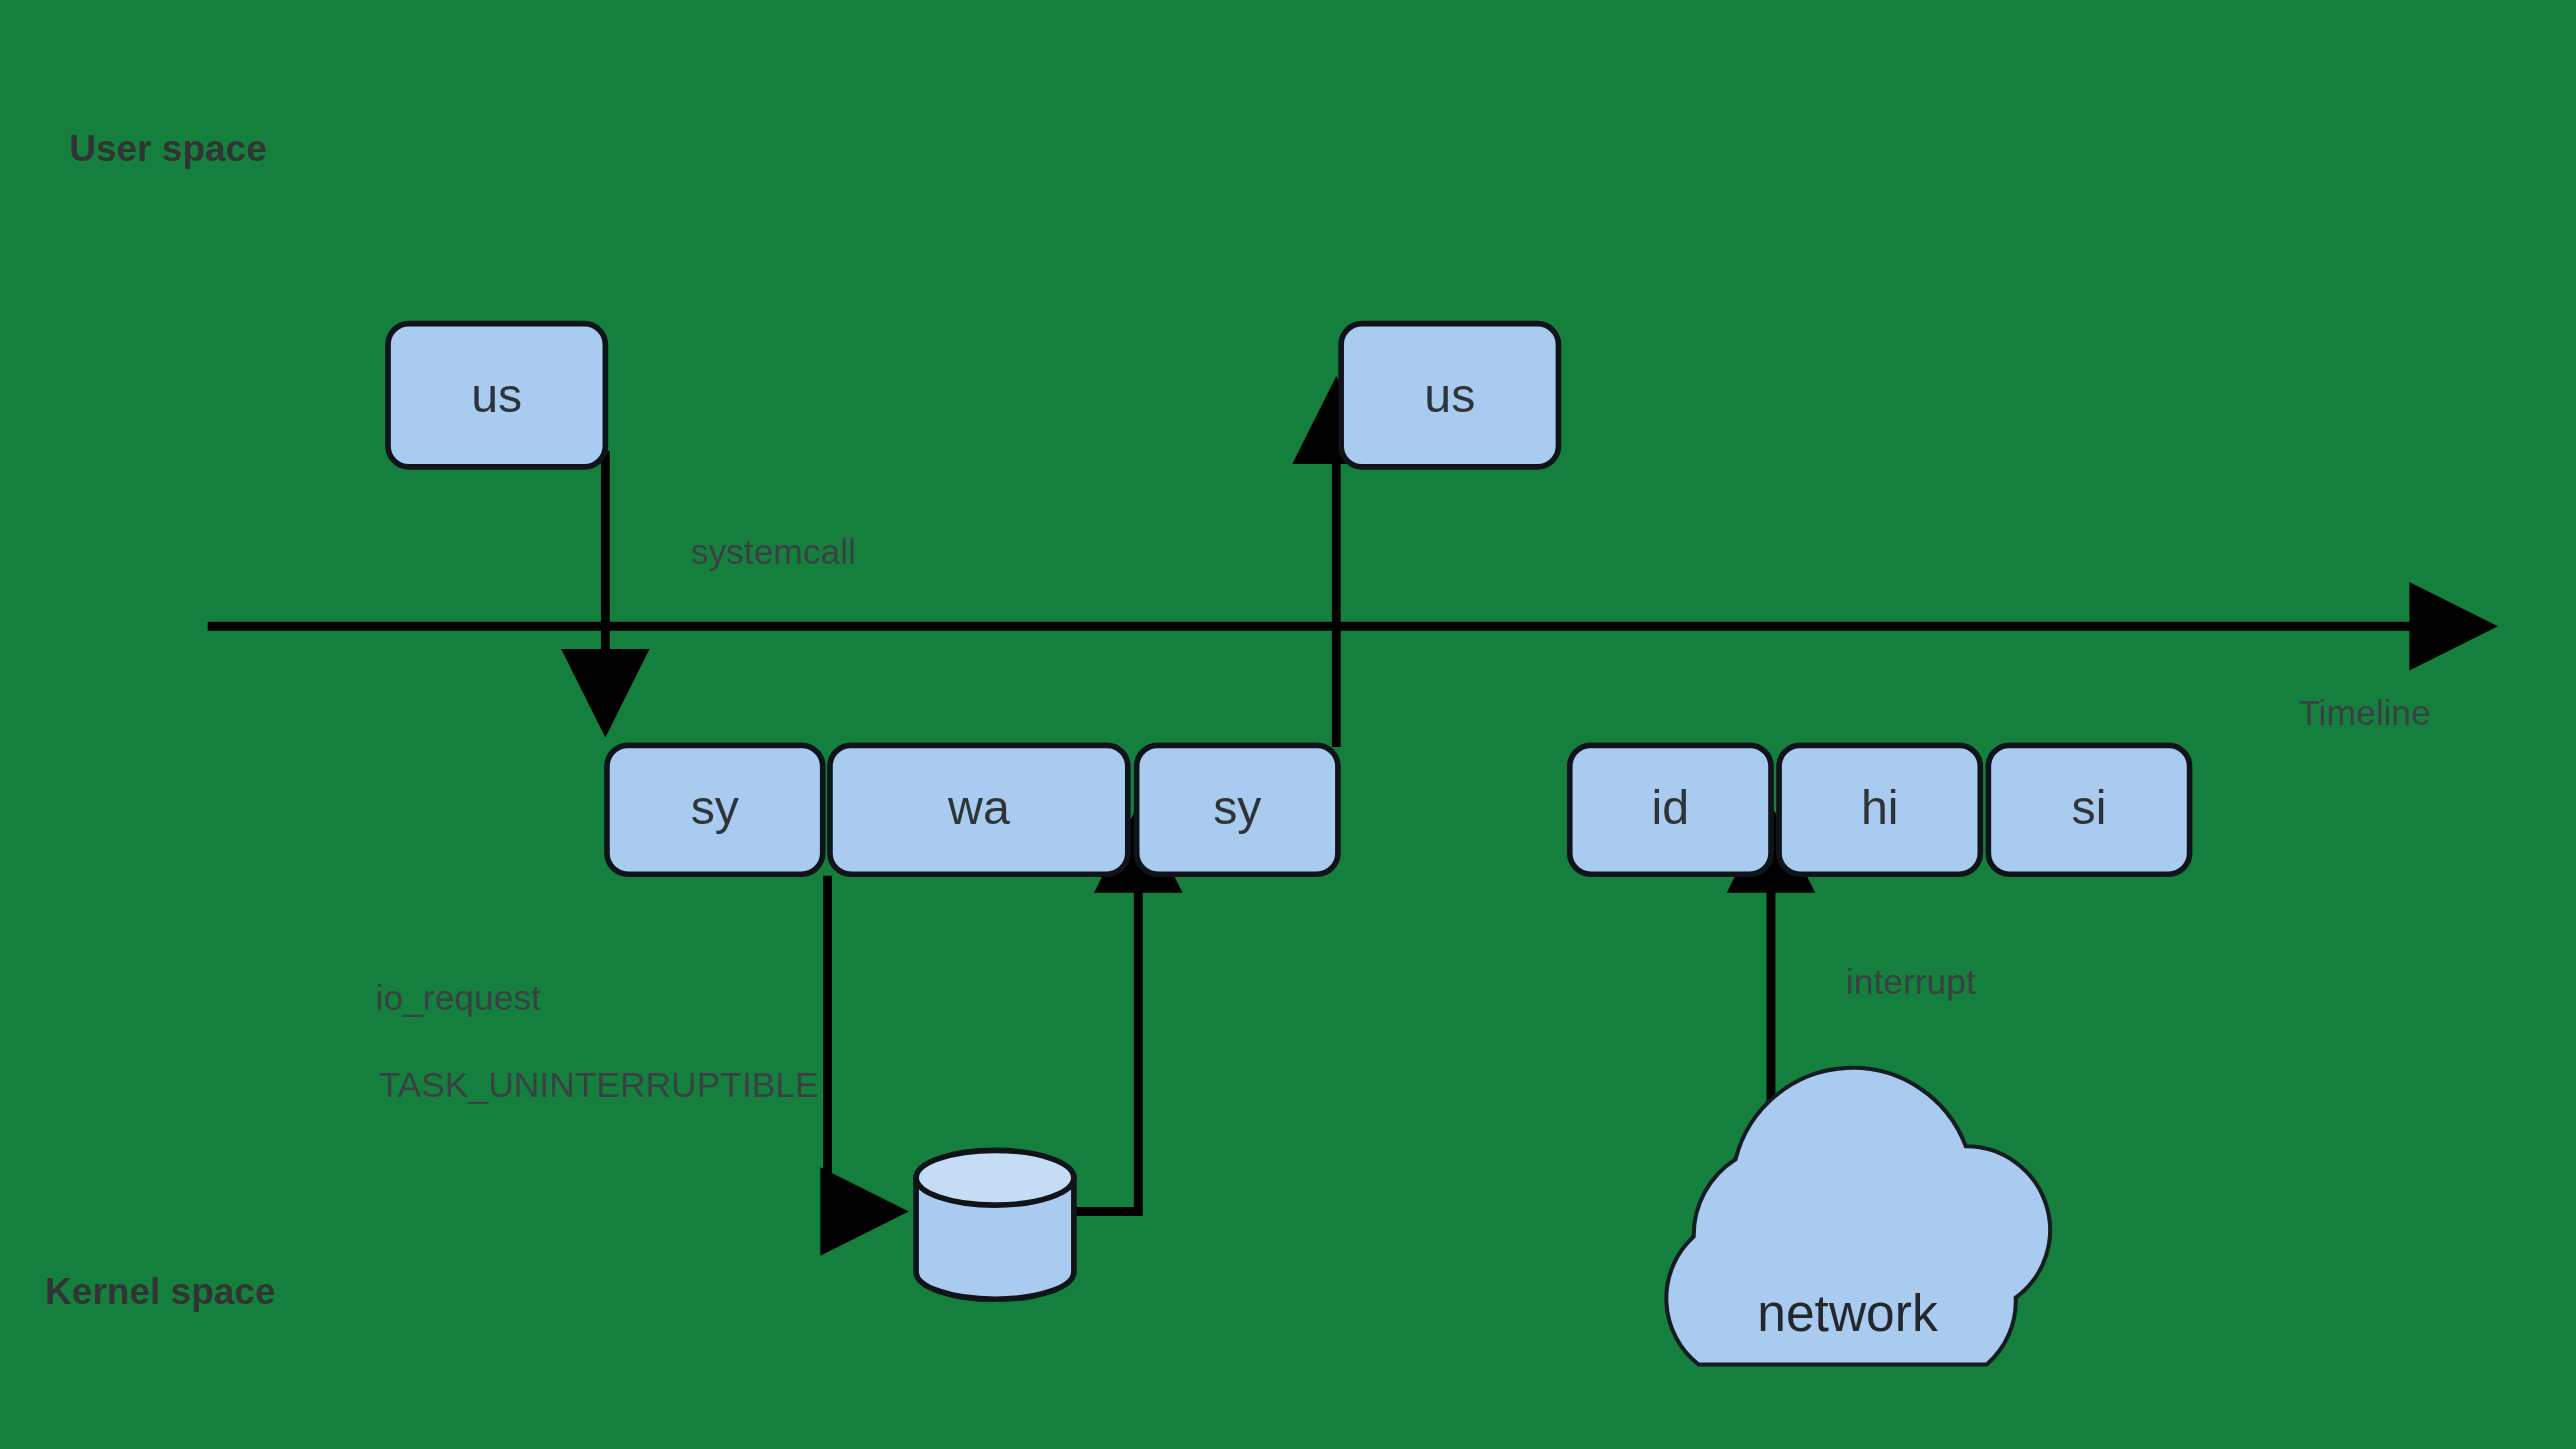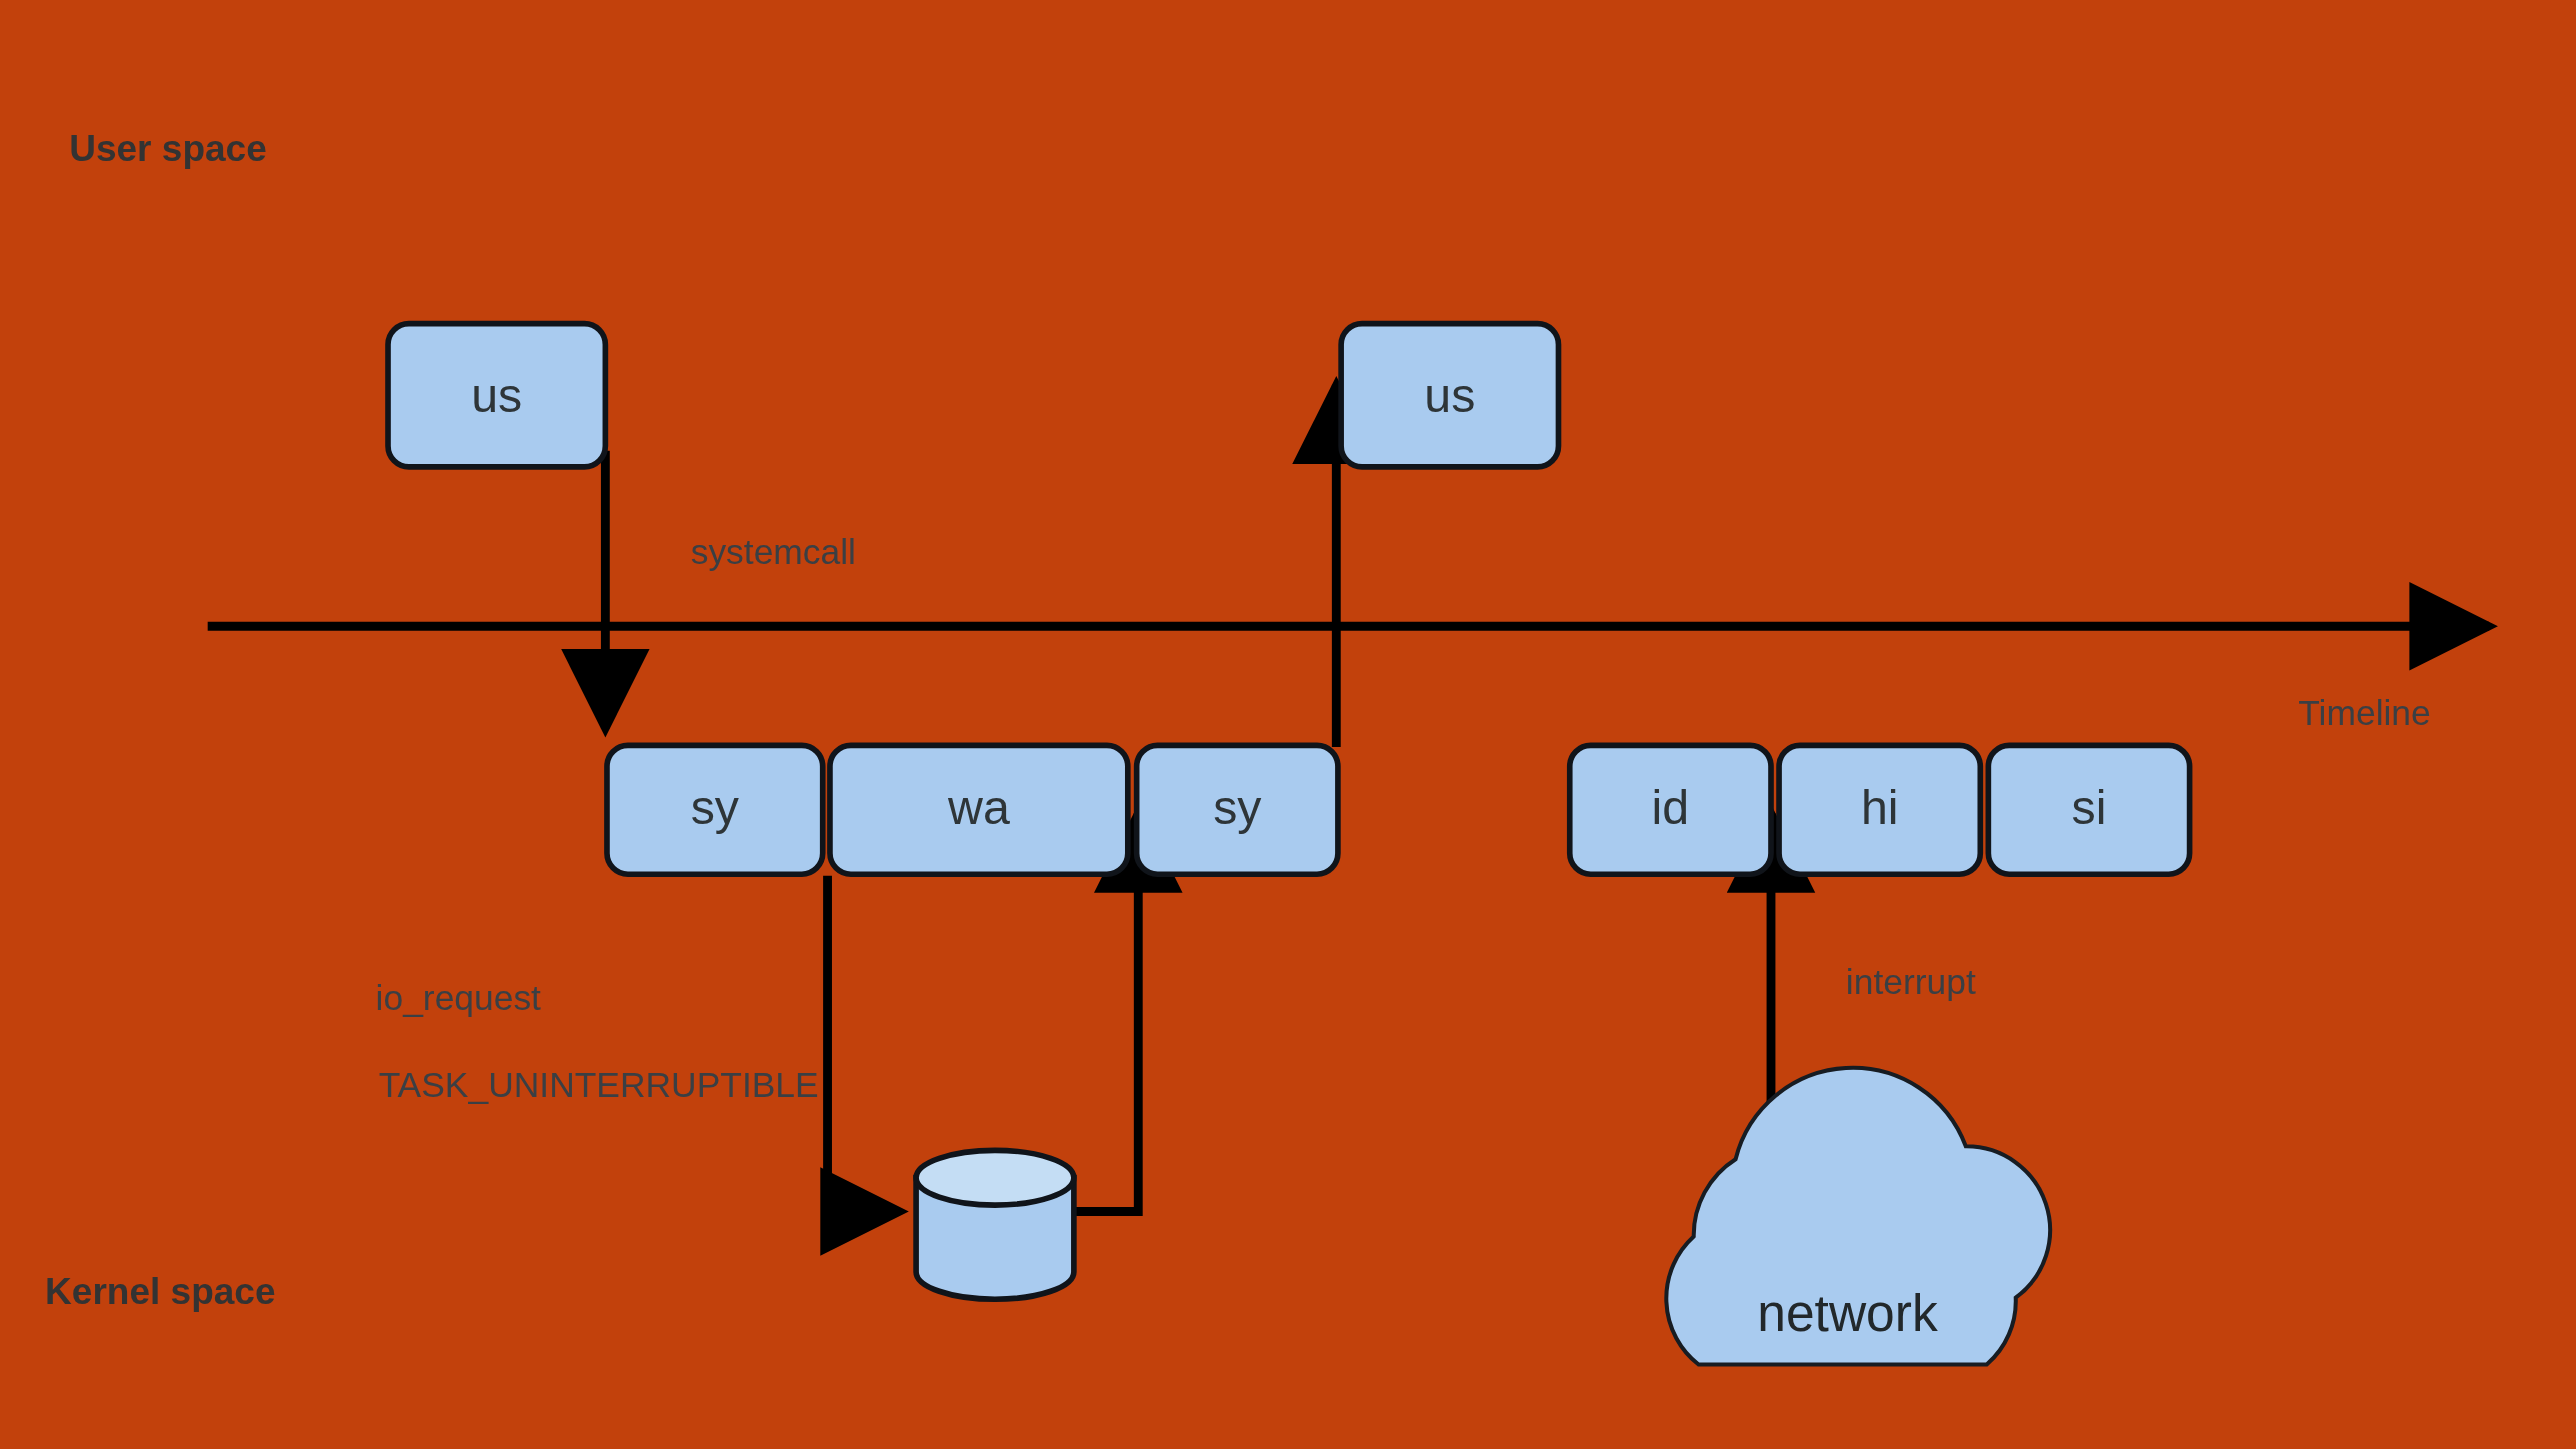--- a/index.html
+++ b/index.html
@@ -4,21 +4,21 @@
 <style>
   html, body {
     margin: 0;
     padding: 0;
     background: #f1f5fd;
   }
   #stage {
     position: relative;
     width: 2576px;
     height: 1449px;
-    background: #c2410c;
+    background: #15803d;
     overflow: hidden;
     font-family: "Liberation Sans", sans-serif;
   }
   #stage svg {
     position: absolute;
     left: 0;
     top: 0;
     width: 2576px;
     height: 1449px;
   }

